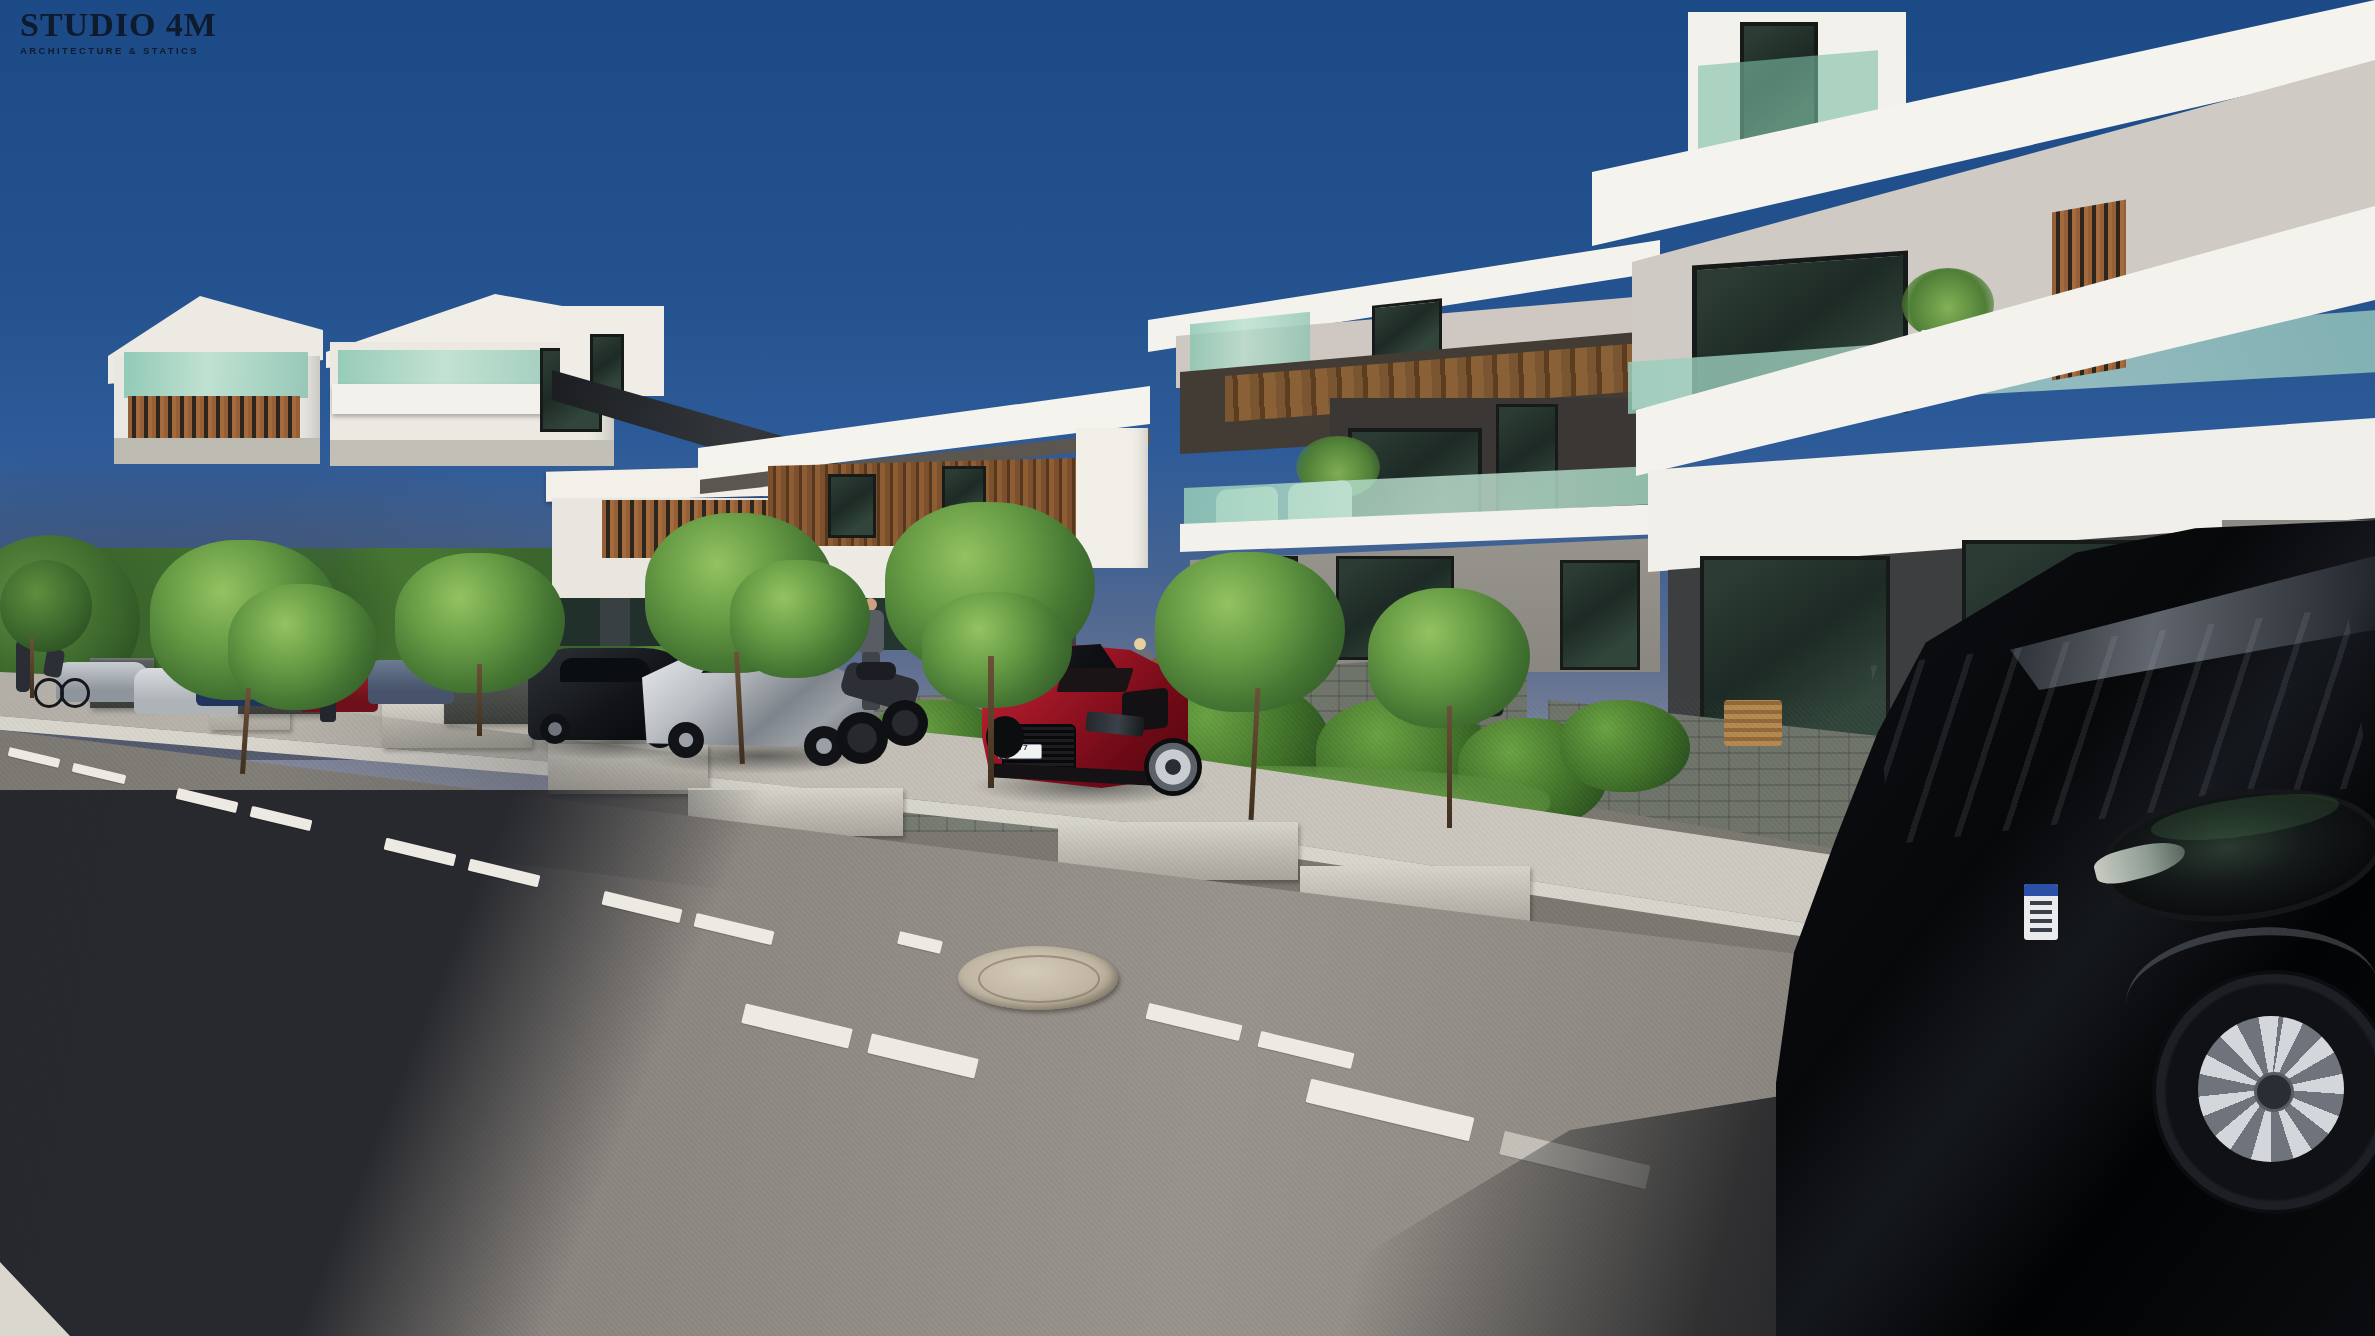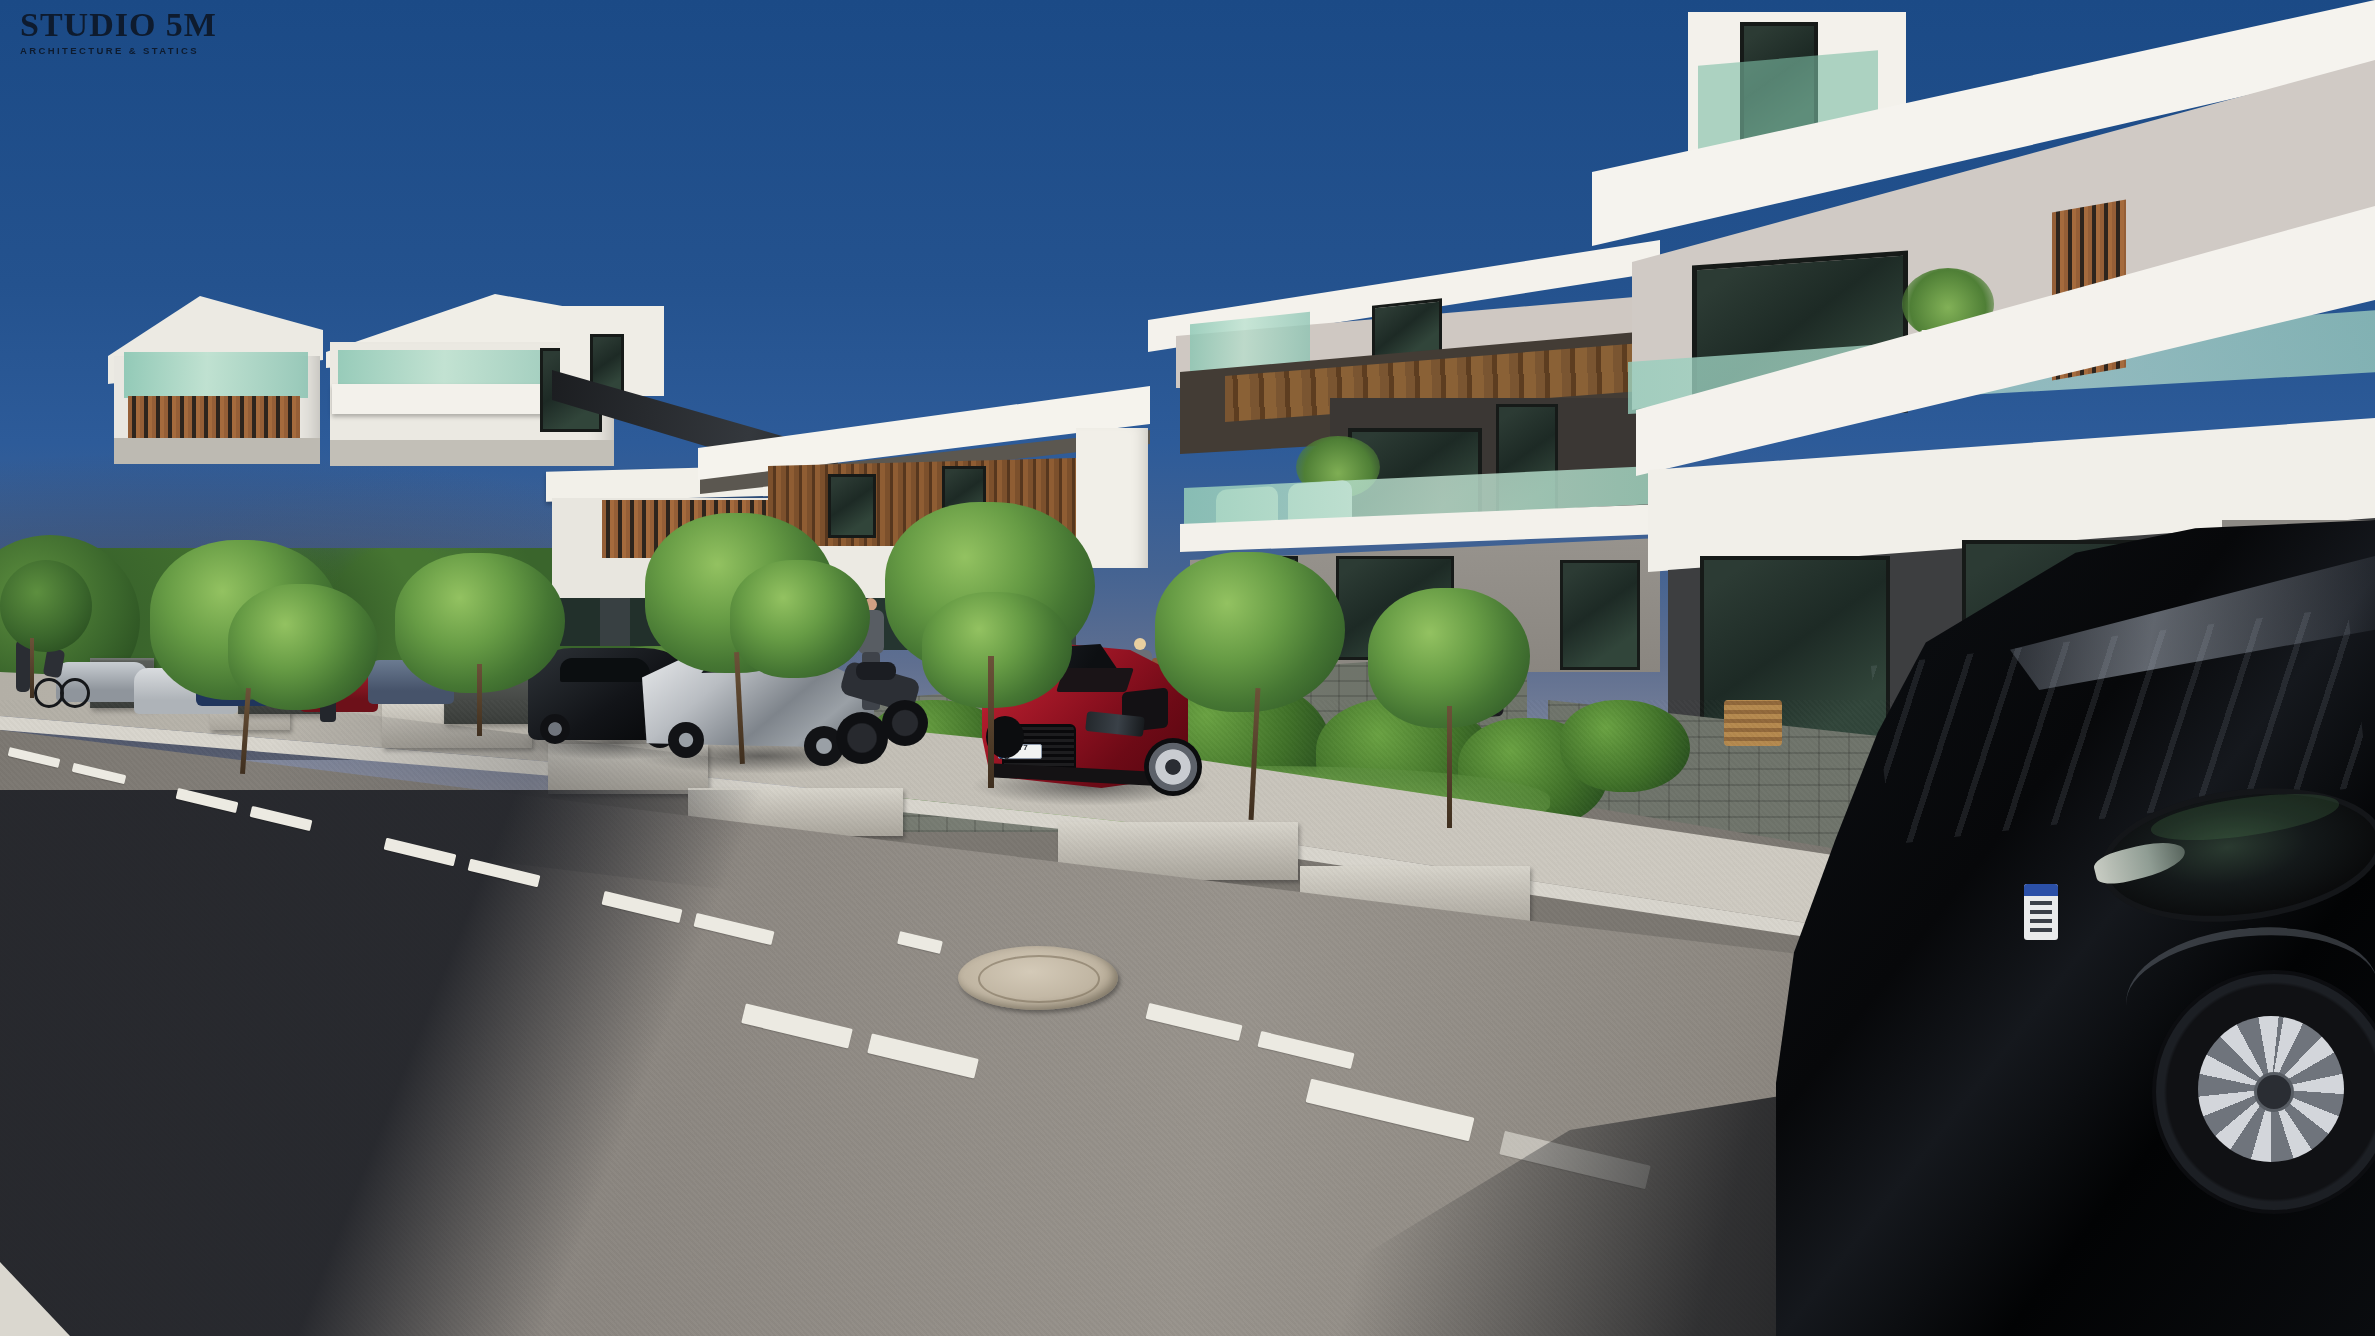--- a/index.html
+++ b/index.html
@@ -332,17 +332,17 @@
     background:repeating-linear-gradient(0deg,#3a4048 0 4px,rgba(0,0,0,0) 4px 9px);"></div>
   <div class="abs" style="left:2126px;top:928px;width:252px;height:124px;border-radius:50%;
     border-top:8px solid rgba(150,158,170,.32);transform:rotate(-5deg);"></div>
   <div class="abs" style="left:2152px;top:970px;width:236px;height:236px;border-radius:50%;
     background:radial-gradient(circle,#3a3d42 26%,#101114 30% 64%,#1c1f24 66% 100%);border:4px solid #0c0d10;"></div>
   <div class="abs" style="left:2198px;top:1016px;width:146px;height:146px;border-radius:50%;
     background:repeating-conic-gradient(from 10deg,#d3d6db 0deg 16deg,#6f747c 16deg 34deg);"></div>
   <div class="abs" style="left:2254px;top:1072px;width:34px;height:34px;border-radius:50%;background:#2a2d33;border:3px solid #585d64;"></div>
 
   <div class="abs logo" style="left:20px;top:8px;">
-    <div class="logo-title">STUDIO 5M</div>
+    <div class="logo-title">STUDIO 4M</div>
     <div class="logo-sub">ARCHITECTURE &amp; STATICS</div>
   </div>
 
 </div>
 
 </body></html>

